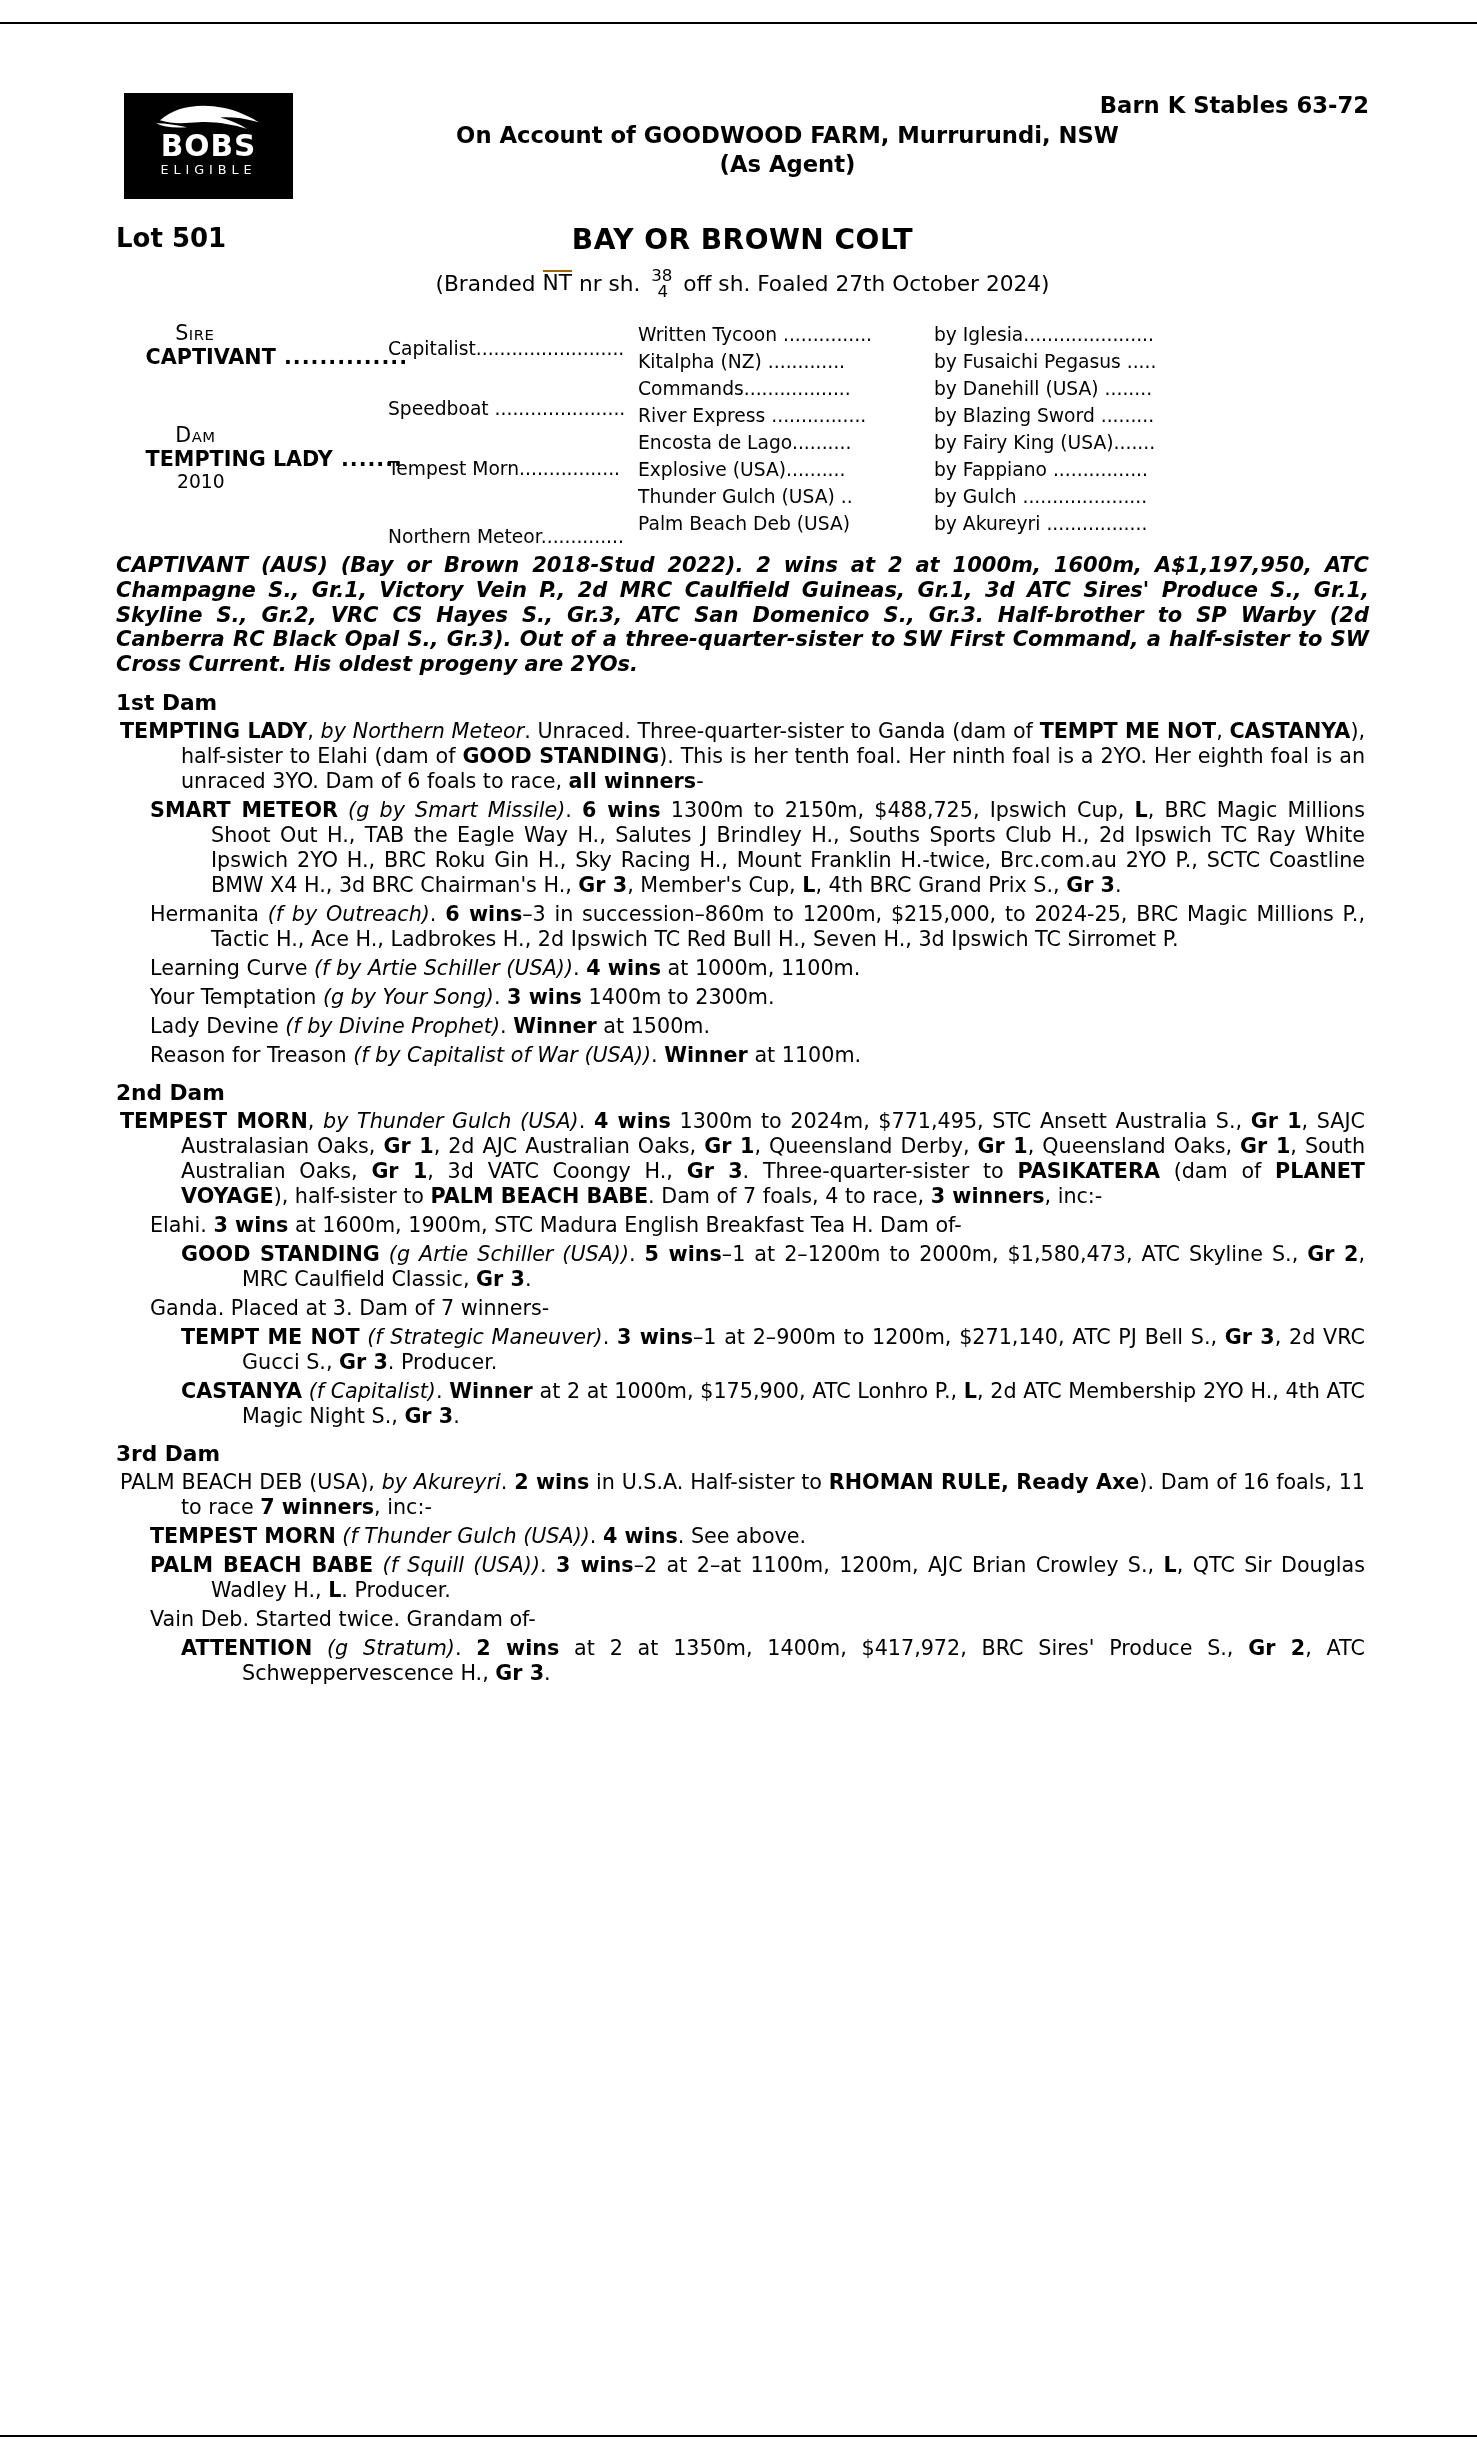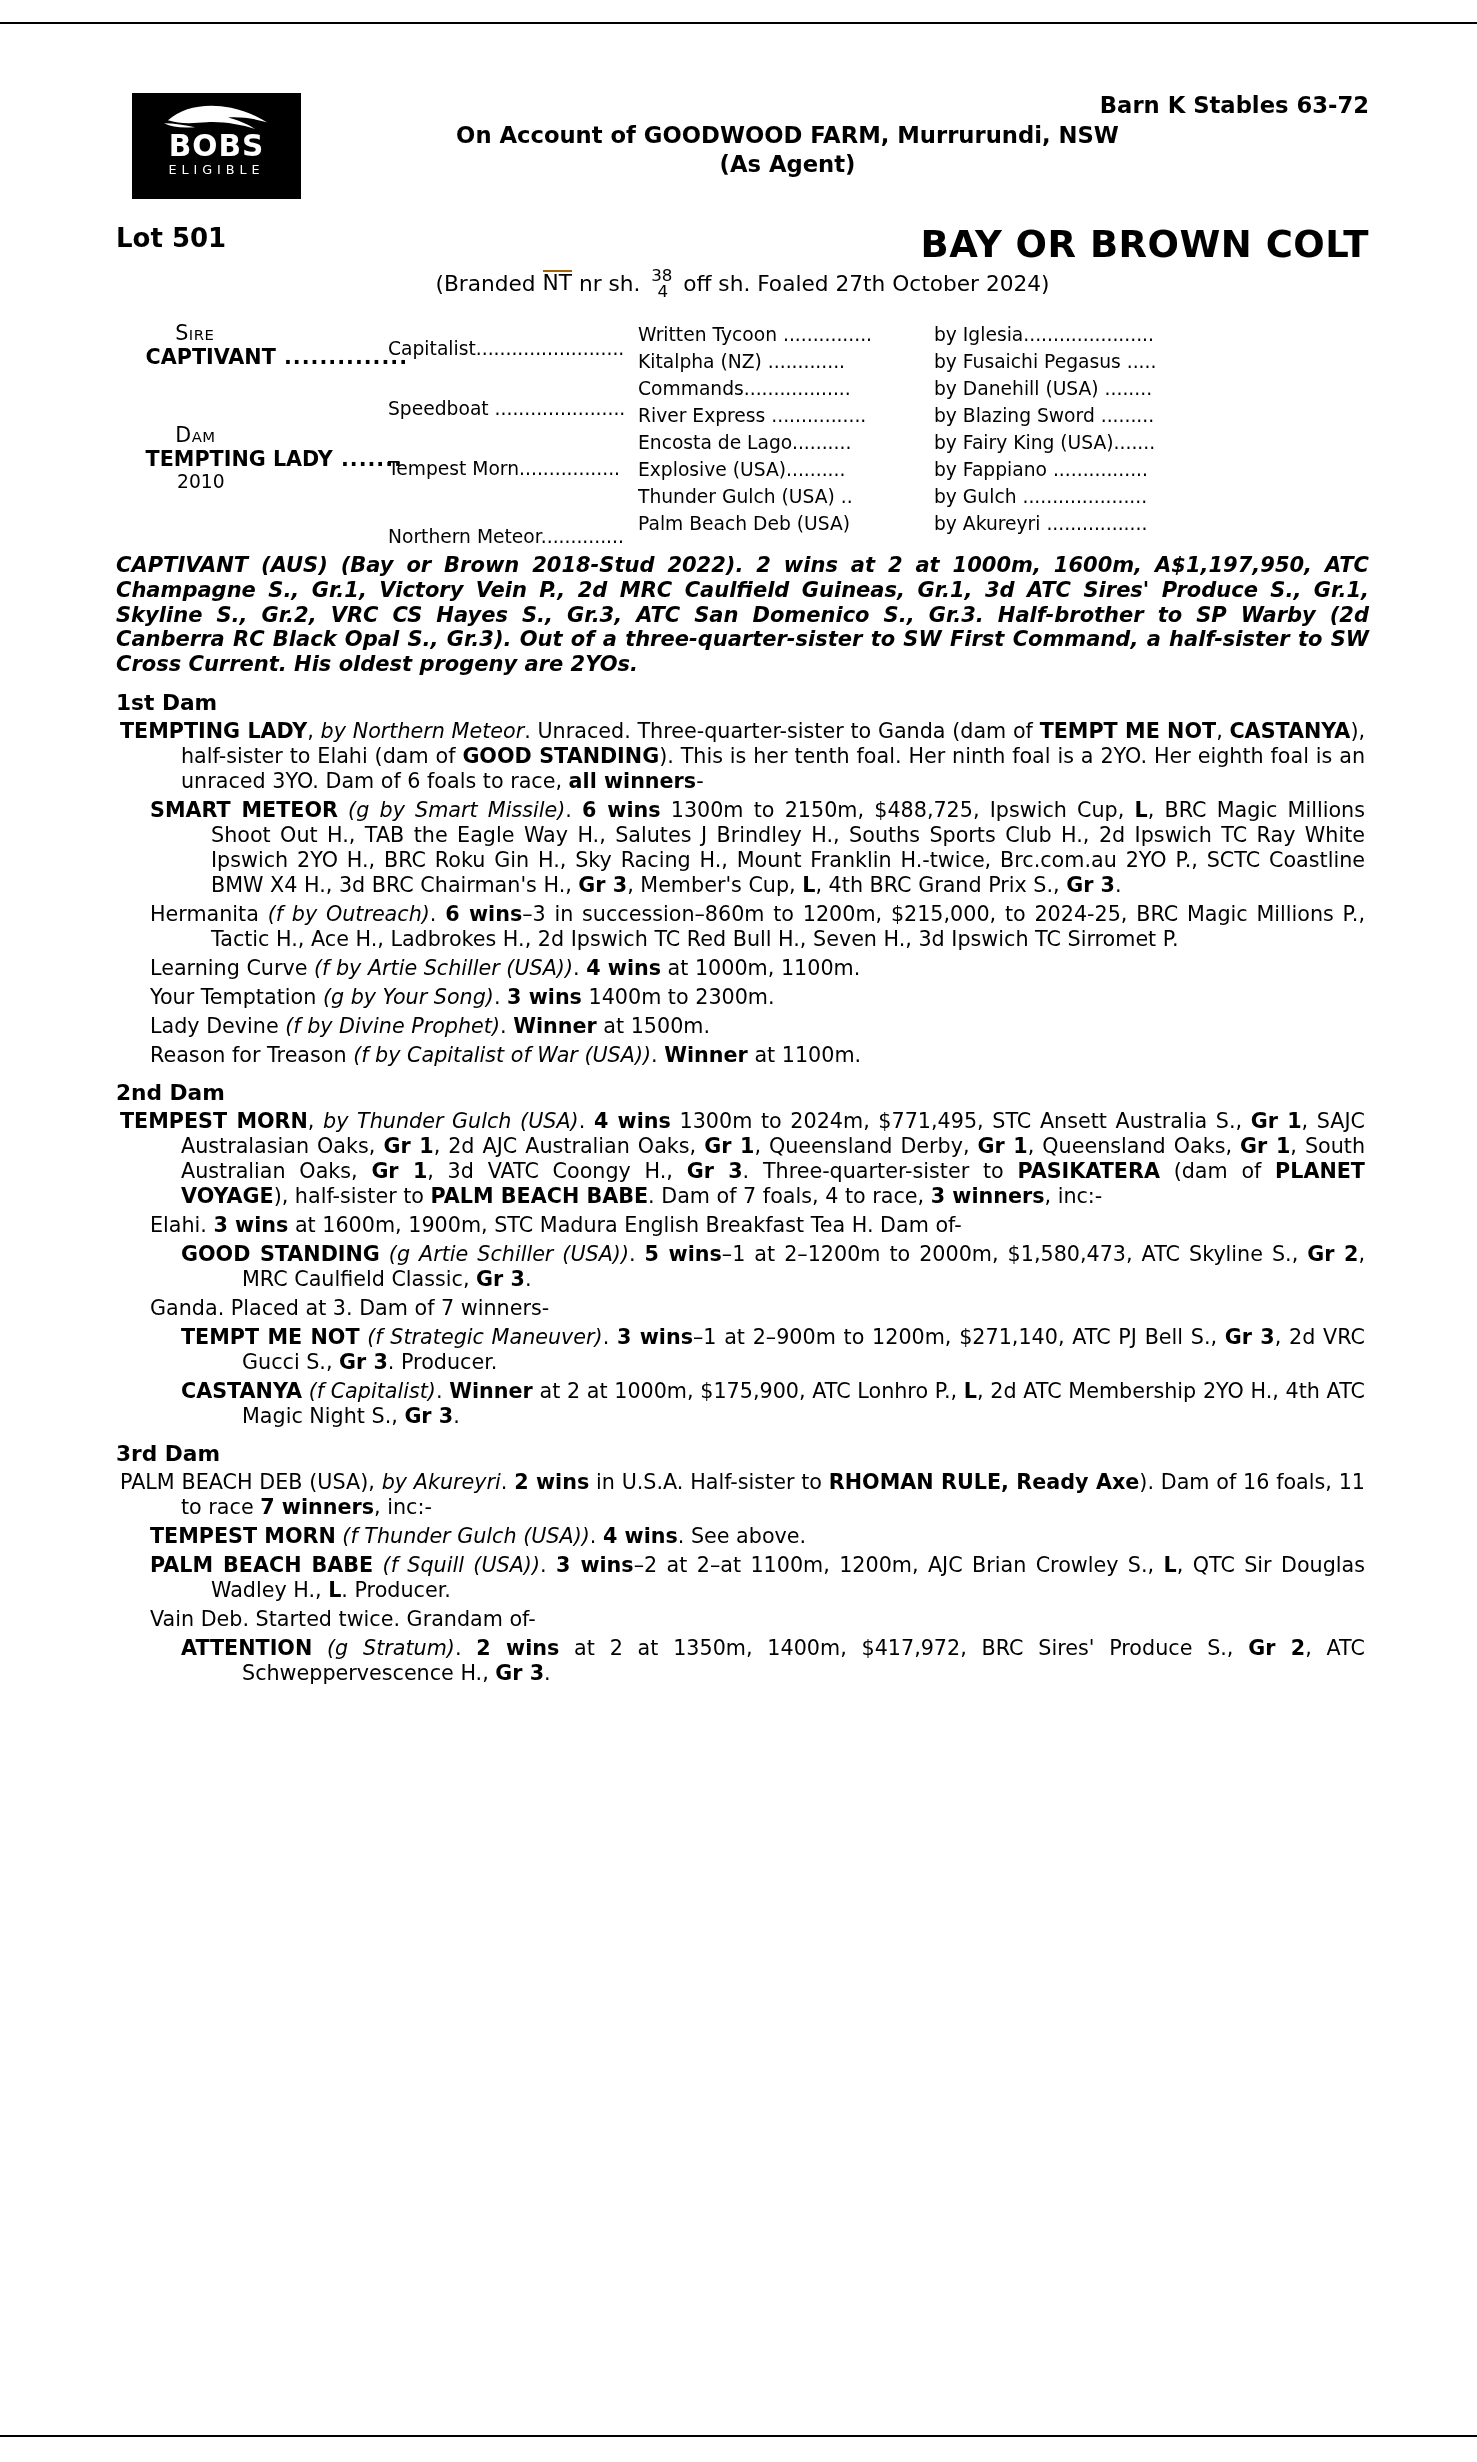--- a/index.html
+++ b/index.html
@@ -39,21 +39,21 @@
     width: 1253px;
   }
 
   
   .header {
     position: relative;
     height: 126px;
   }
   .bobs-logo {
     position: absolute;
-    left: 16px;
+    left: 8px;
     top: 2px;
     width: 169px;
     height: 106px;
     background: #000;
     color: #fff;
     text-align: center;
     box-sizing: border-box;
     padding-top: 5.9px;
   }
   .bobs-bird {
@@ -102,22 +102,22 @@
     margin-top: 5.9px;
   }
   .lot-no {
     position: absolute;
     left: 0;
     top: 0;
     font-size: 26px;
     font-weight: bold;
   }
   .colt-title {
-    text-align: right;
-    font-size: 37px;
+    text-align: center;
+    font-size: 28px;
     font-weight: bold;
     letter-spacing: 0.5px;
   }
   .branded {
     text-align: center;
     font-size: 21.7px;
     margin-top: 5.9px;
     height: 37px;
   }
   .brand-nt {

